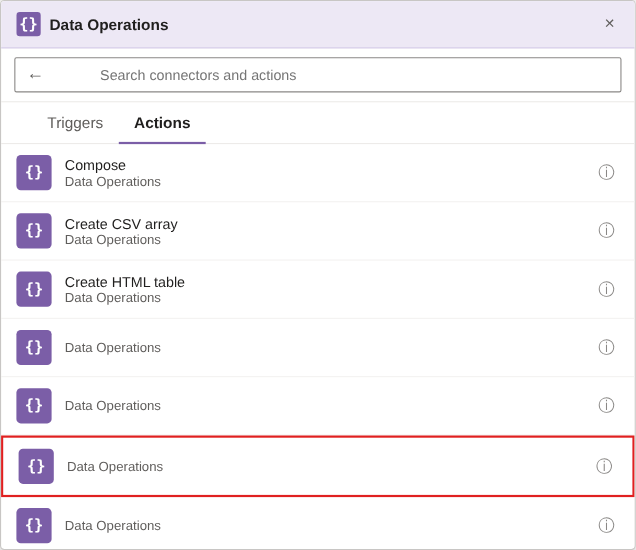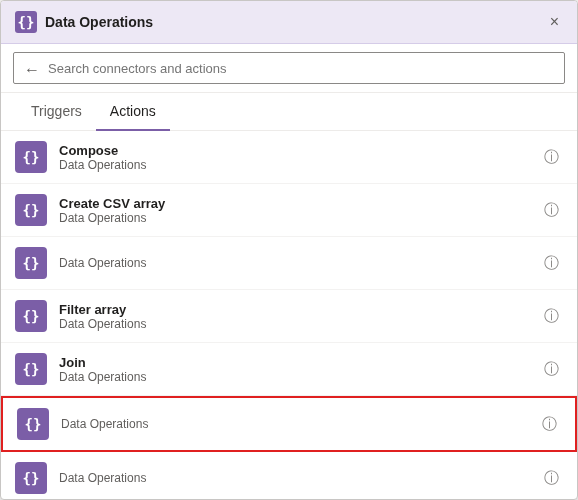--- a/index.html
+++ b/index.html
@@ -75,41 +75,42 @@
       gap: 8px;
       background: #fff;
     }
     .search-input-wrapper input {
       border: none;
       outline: none;
       font-size: 13px;
       color: #605e5c;
       flex: 1;
       background: transparent;
+      margin-left: 43px;
     }
     .back-arrow {
       color: #605e5c;
       font-size: 16px;
     }
     .tabs-row {
       display: flex;
-      padding: 0 16px;
+      padding: 0 28px;
       border-bottom: 1px solid #edebe9;
     }
     .tab {
       padding: 10px 14px;
       font-size: 14px;
       color: #605e5c;
       cursor: pointer;
       border-bottom: 2px solid transparent;
       margin-bottom: -1px;
     }
     .tab.active {
       color: #201f1e;
-      font-weight: 400;
+      font-weight: 700;
       border-bottom: 2px solid #7b5ea7;
     }
     .actions-list {
       flex: 1;
       overflow-y: auto;
     }
     .action-item {
       display: flex;
       align-items: center;
       padding: 10px 14px;
@@ -132,21 +133,21 @@
       font-size: 13px;
       font-weight: bold;
       flex-shrink: 0;
       margin-right: 12px;
     }
     .action-text {
       flex: 1;
     }
     .action-name {
       font-size: 13px;
-      font-weight: 700;
+      font-weight: 400;
       color: #201f1e;
       display: block;
     }
     .action-sub {
       font-size: 12px;
       color: #605e5c;
       display: block;
     }
     .info-btn {
       color: #8a8886;
@@ -212,40 +213,39 @@
         <span class="action-name">Create CSV array</span>
         <span class="action-sub">Data Operations</span>
       </div>
       <span class="info-btn">ⓘ</span>
     </div>
       <div class="action-item">
       <div class="action-icon">
         <span class="curly">{}</span>
       </div>
       <div class="action-text">
-        <span class="action-sub">Data Operations</span>
-      </div>
-      <span class="info-btn">ⓘ</span>
-    </div>
-      <div class="action-item">
-      <div class="action-icon">
-        <span class="curly">{}</span>
-      </div>
-      <div class="action-text">
-        <span class="action-name">Filter array</span>
-        <span class="action-sub">Data Operations</span>
-      </div>
-      <span class="info-btn">ⓘ</span>
-    </div>
-      <div class="action-item">
-      <div class="action-icon">
-        <span class="curly">{}</span>
-      </div>
-      <div class="action-text">
-        <span class="action-name">Join</span>
+        <span class="action-name">Create HTML table</span>
+        <span class="action-sub">Data Operations</span>
+      </div>
+      <span class="info-btn">ⓘ</span>
+    </div>
+      <div class="action-item">
+      <div class="action-icon">
+        <span class="curly">{}</span>
+      </div>
+      <div class="action-text">
+        <span class="action-sub">Data Operations</span>
+      </div>
+      <span class="info-btn">ⓘ</span>
+    </div>
+      <div class="action-item">
+      <div class="action-icon">
+        <span class="curly">{}</span>
+      </div>
+      <div class="action-text">
         <span class="action-sub">Data Operations</span>
       </div>
       <span class="info-btn">ⓘ</span>
     </div>
       <div class="action-item highlighted">
       <div class="action-icon">
         <span class="curly">{}</span>
       </div>
       <div class="action-text">
         <span class="action-sub">Data Operations</span>

